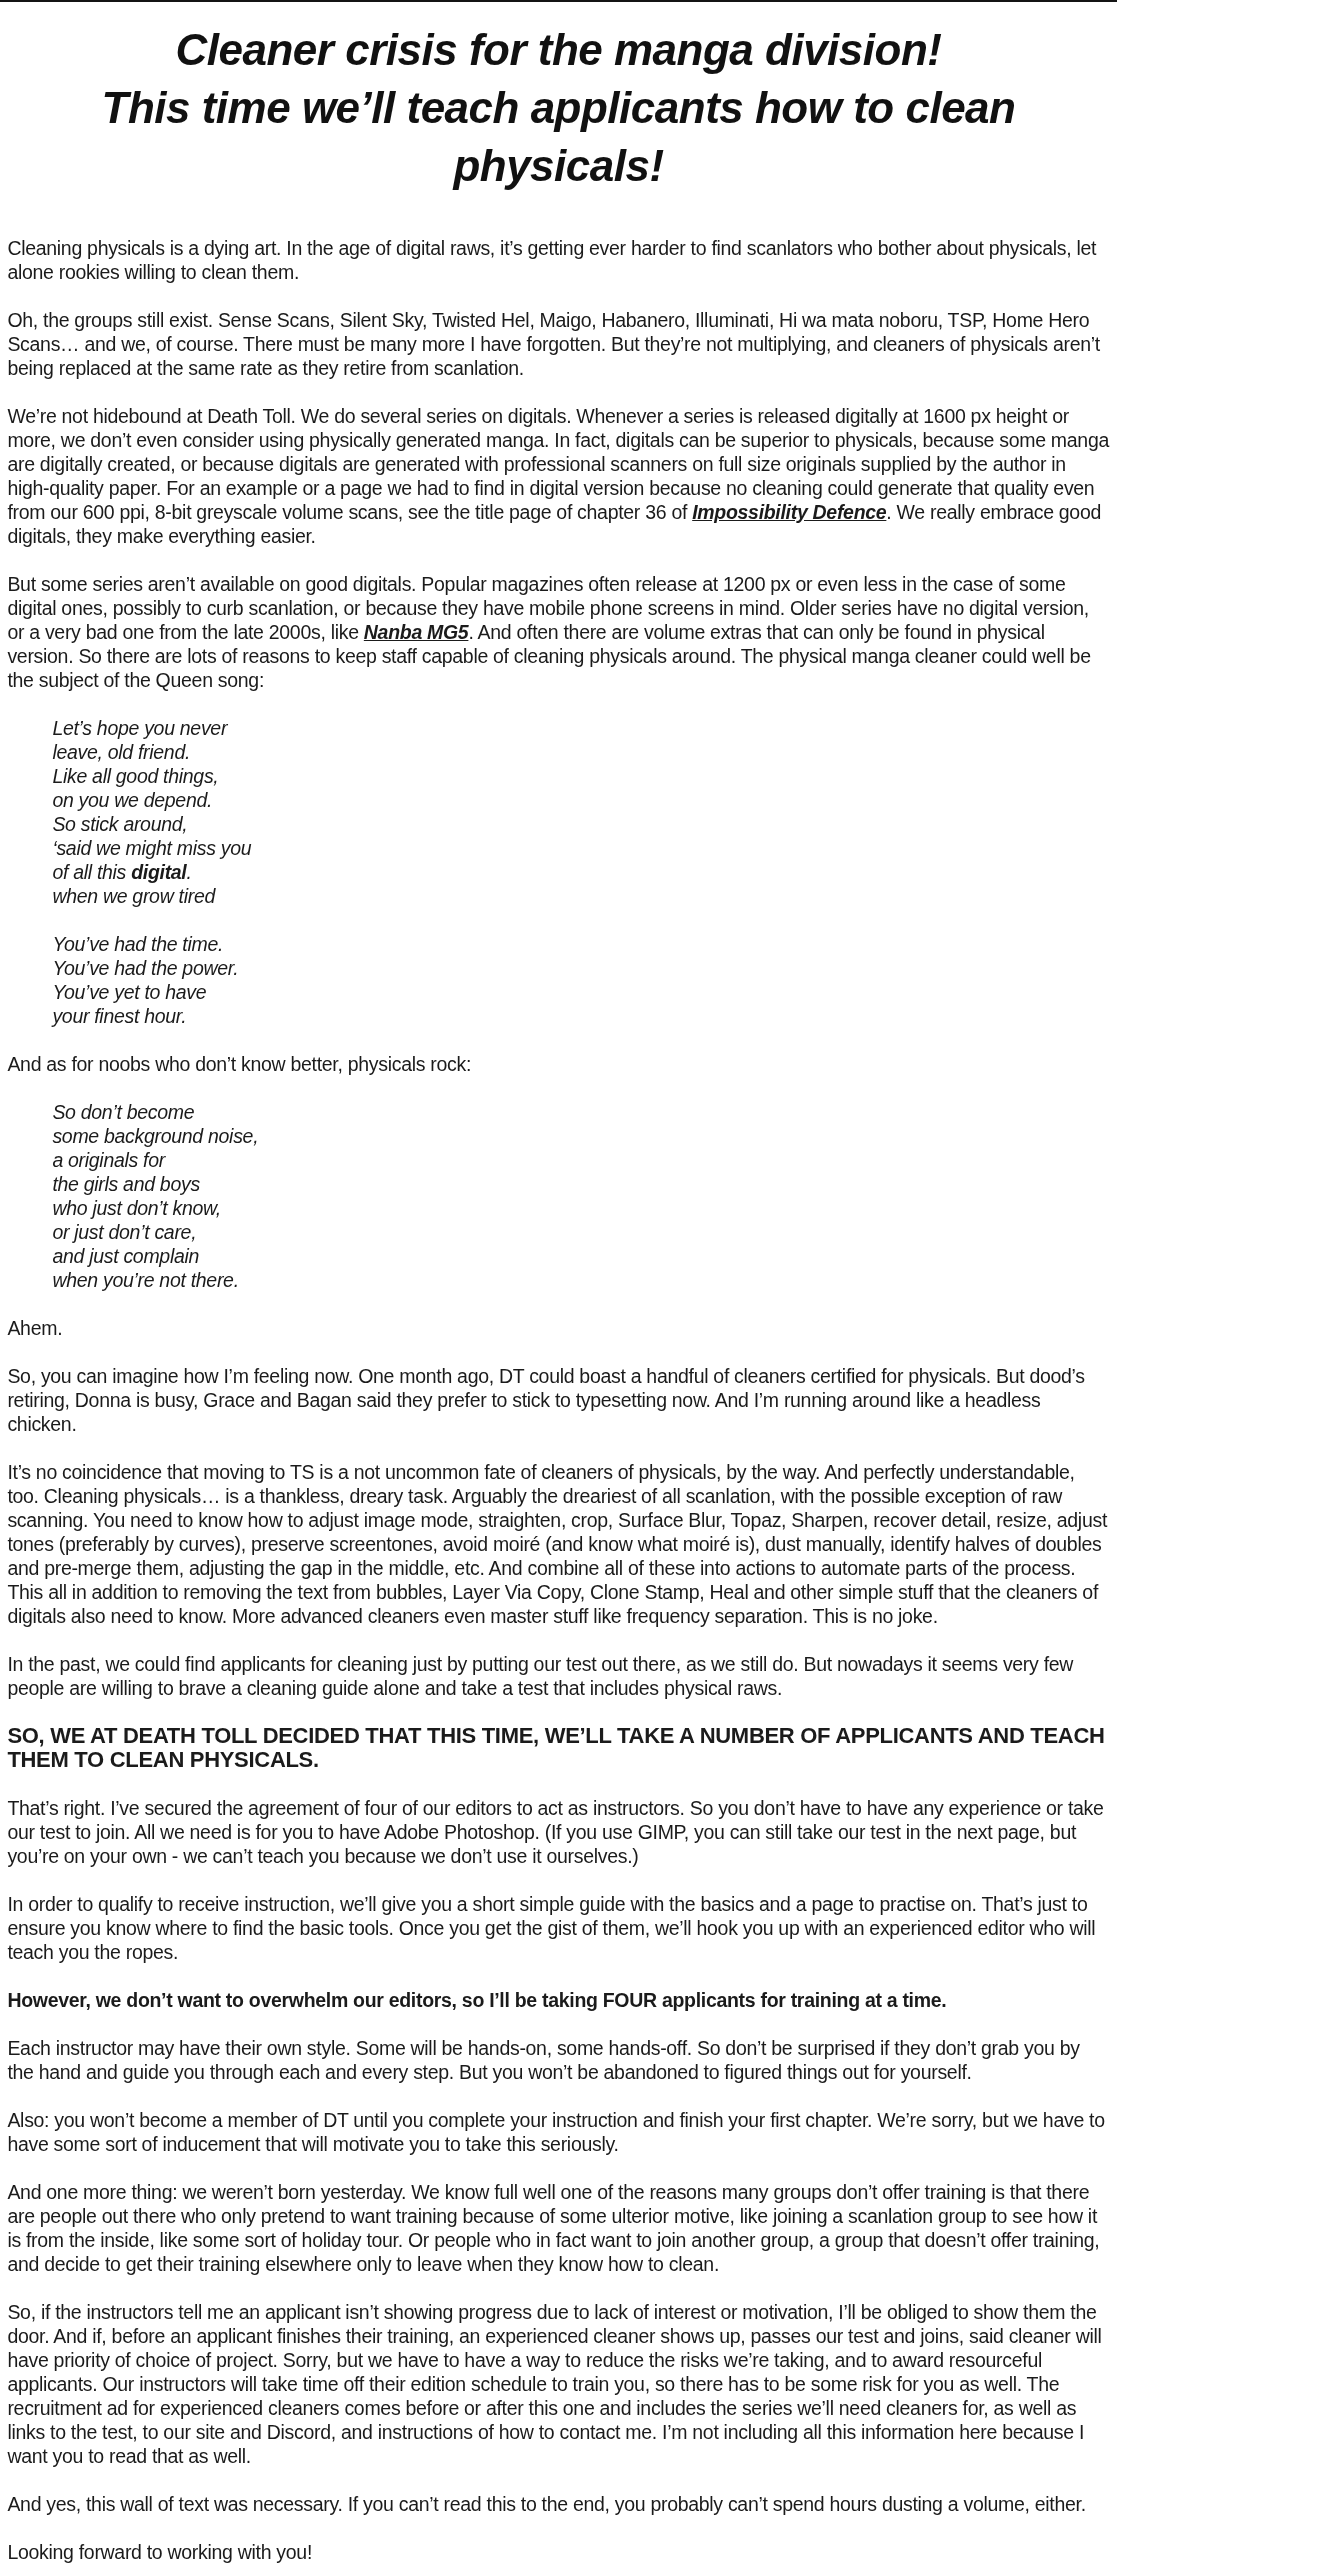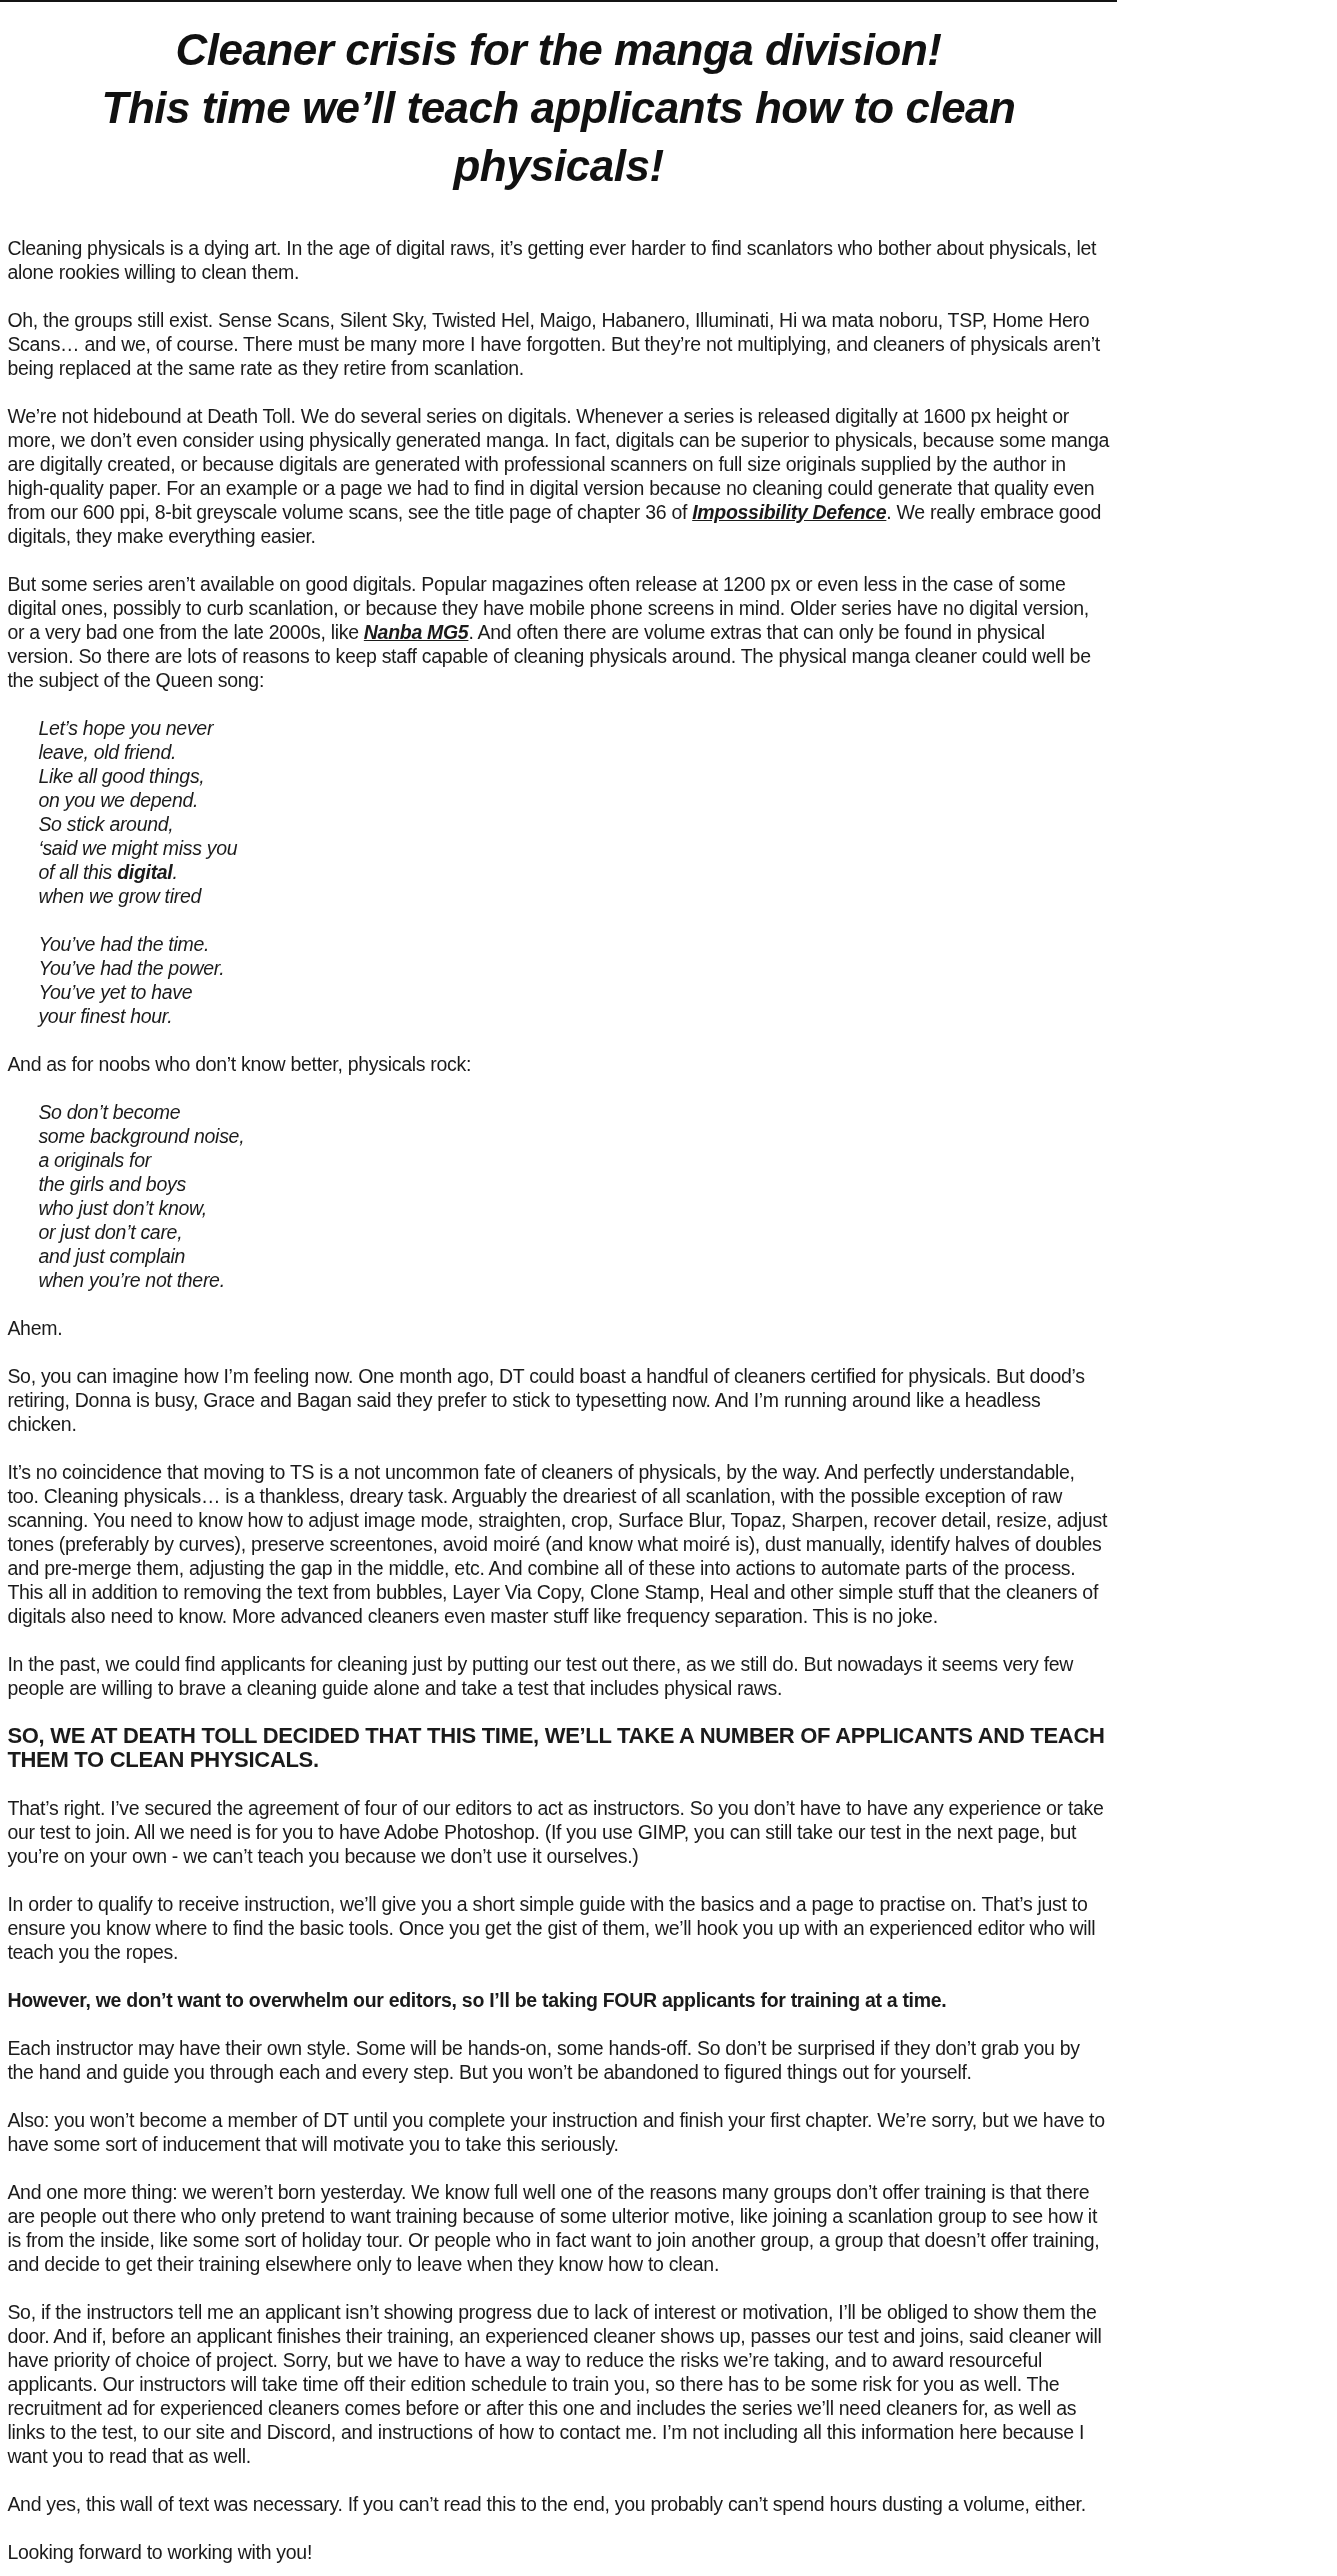--- a/index.html
+++ b/index.html
@@ -25,21 +25,21 @@
     line-height: 58px;
     letter-spacing: -0.5px;
     margin: 5.6px 0 41px 0;
     color: #111111;
   }
   .paragraph { margin: 0 0 24px 0; }
   .paragraph.b { font-weight: 700; }
   .paragraph.caps { font-weight: 700; font-size: 22px; letter-spacing: -0.3px; }
   .verse {
     font-style: italic;
-    margin: 0 0 24px 31px;
+    margin: 0 0 24px 45px;
     line-height: 24px;
   }
   .verse-line { white-space: pre-wrap; }
   .b { font-weight: 700; }
   .i { font-style: italic; text-decoration: underline; }
   .signature {
     margin-top: 35px;
     padding-right: 1.9px;
   }
 </style>

